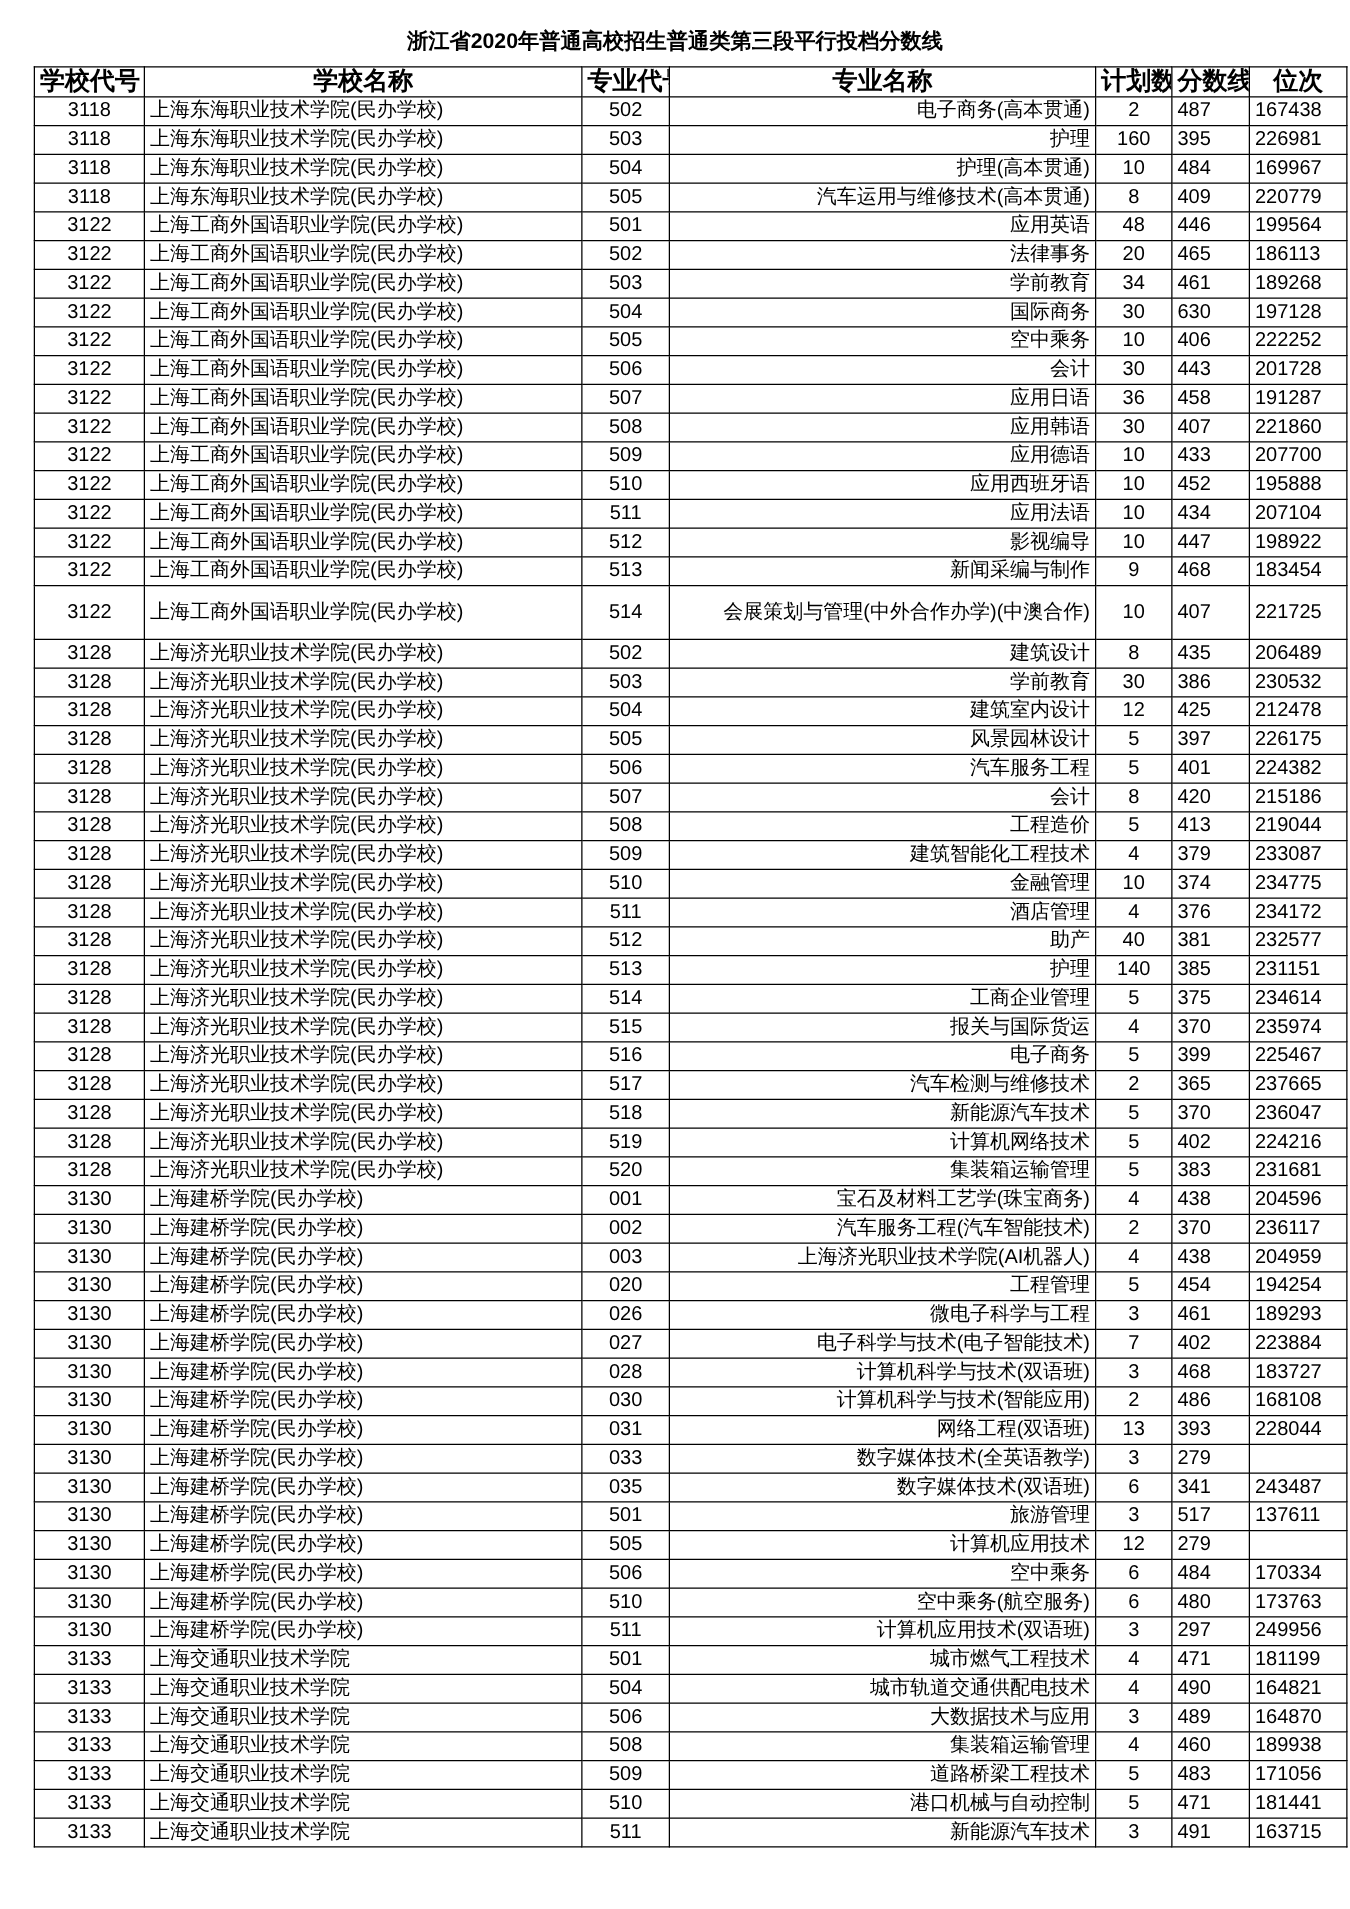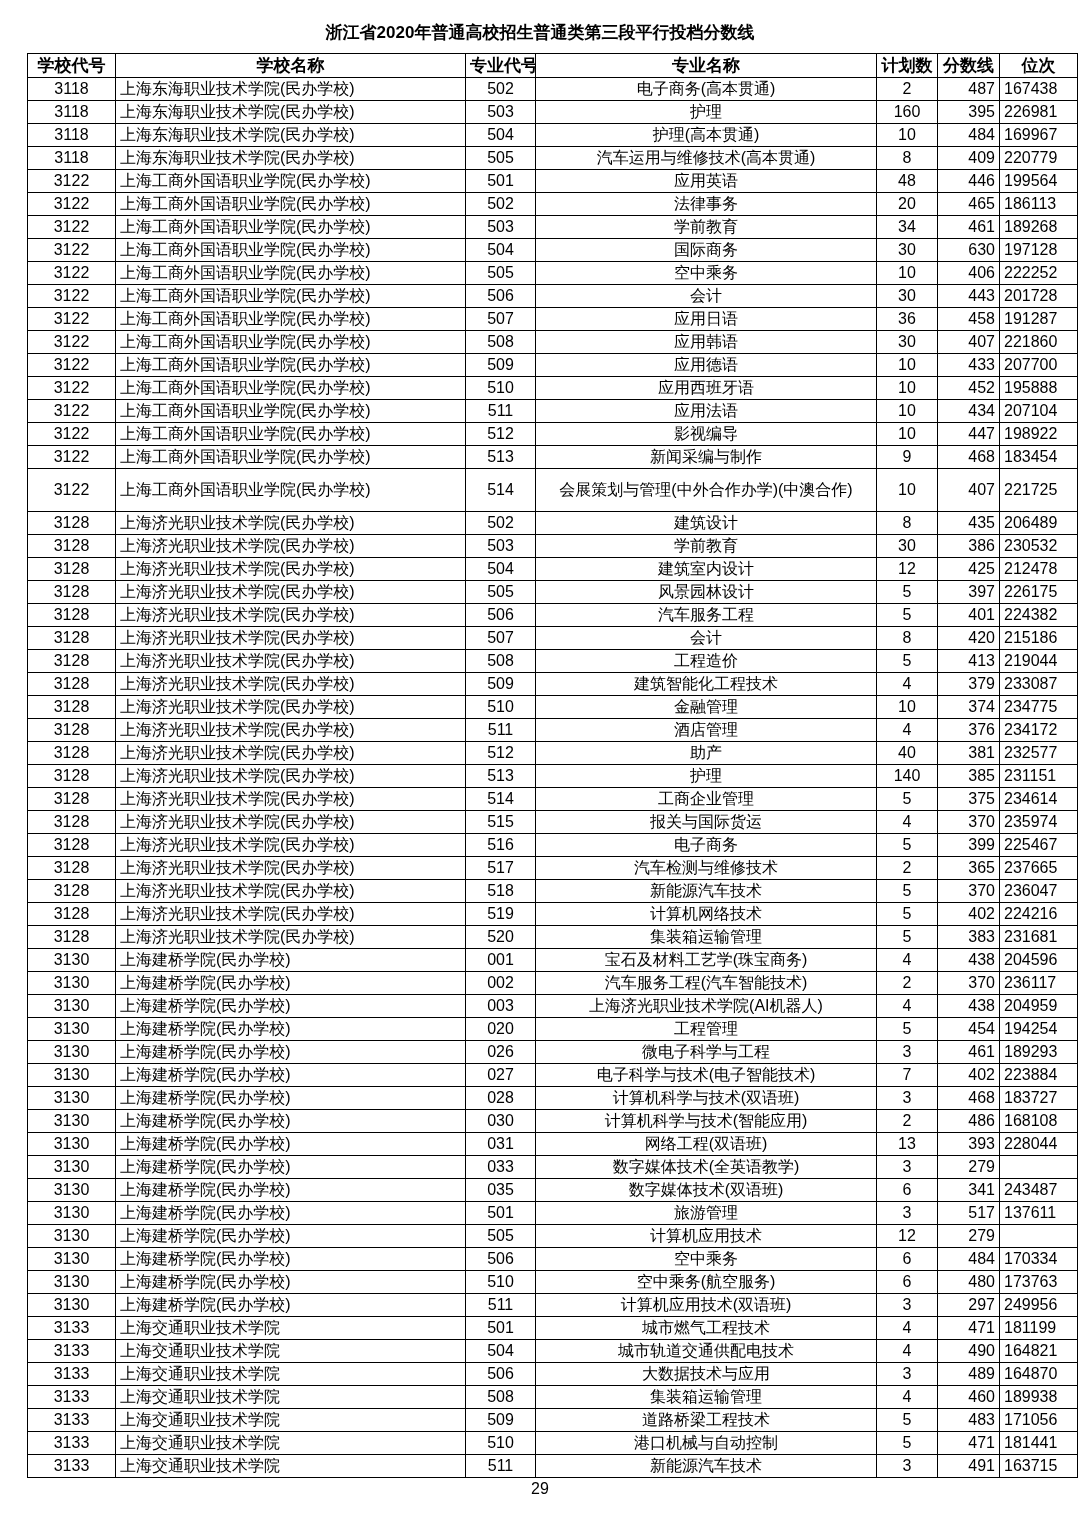--- a/index.html
+++ b/index.html
@@ -48,39 +48,39 @@
     height: 22px;
     line-height: 20px;
     font-weight: normal;
     vertical-align: middle;
     white-space: nowrap;
     overflow: hidden;
   }
   table.score-table thead th {
     font-weight: bold;
     text-align: center;
-    font-size: 17px;
+    font-size: 20px;
     height: 23px;
     line-height: 21px;
   }
   
   col.c-school-code  { width: 88px; }
   col.c-school-name  { width: 350px; }
   col.c-major-code   { width: 70px; }
   col.c-major-name   { width: 341px; }
   col.c-plan         { width: 61px; }
   col.c-score        { width: 62px; }
   col.c-rank         { width: 78px; }
 
   td.school-code  { text-align: center; }
   td.school-name  { text-align: left; padding-left: 8px; }
   td.major-code   { text-align: center; }
-  td.major-name   { text-align: center; padding-left: 6px; }
+  td.major-name   { text-align: right; padding-left: 6px; }
   td.plan         { text-align: center; }
-  td.score        { text-align: right; }
+  td.score        { text-align: left; }
   td.rank         { }
 
   tr.tall td { height: 42px; }
 
   #page-number {
     position: absolute;
     left: 0;
     right: 0;
     top: 1480px;
     text-align: center;
@@ -654,15 +654,14 @@
             <td class="major-code">511</td>
             <td class="major-name">新能源汽车技术</td>
             <td class="plan">3</td>
             <td class="score">491</td>
             <td class="rank">163715</td>
           </tr>
         </tbody>
     </table>
   </div>
 
-  <div id="page-number">29</div>
 
 </div>
 
 </body></html>

